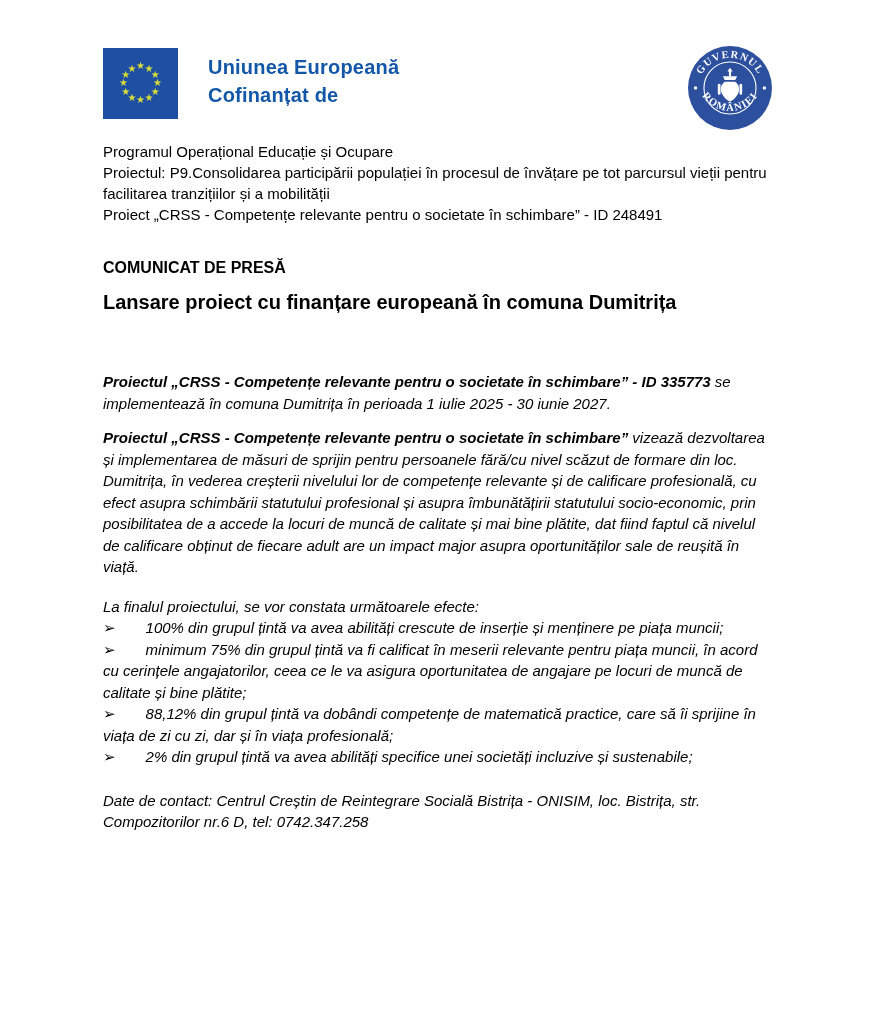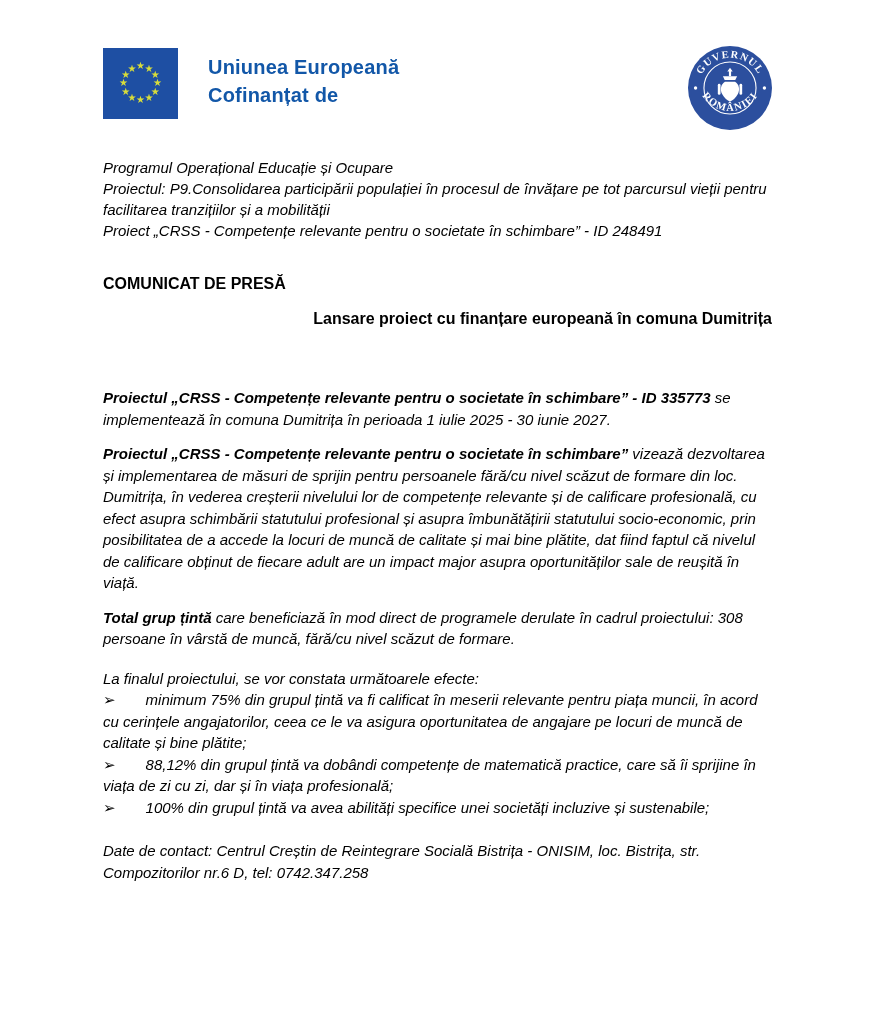--- a/index.html
+++ b/index.html
@@ -19,25 +19,25 @@
   .page{box-sizing:border-box;width:873px;height:1024px;padding:48px 101px 0 103px;overflow:hidden;}
 
   
   .logos-row{display:flex;justify-content:space-between;align-items:flex-start;height:86px;}
   .eu-logo{display:flex;align-items:flex-start;}
   .eu-flag{width:75px;height:71px;flex:0 0 auto;}
   .eu-logo-text{margin:5px 0 0 30px;font-weight:bold;color:var(--eu-text);font-size:20px;line-height:28px;letter-spacing:0.2px;}
   .gov-seal{width:84px;height:84px;margin-top:-2px;}
 
   
-  .program-info{margin-top:23px;font-size:15px;line-height:21px;font-style:italic;}
+  .program-info{margin-top:7px;font-size:15px;line-height:21px;}
 
   
   .doc-title{margin:32px 0 0 0;font-size:16px;line-height:21px;font-weight:bold;}
-  .doc-subtitle{margin:14px 0 0 0;text-align:right;font-size:16px;line-height:21px;font-weight:bold;}
+  .doc-subtitle{margin:14px 0 0 0;text-align:left;font-size:20px;line-height:21px;font-weight:bold;}
 
   
   .doc-body{margin-top:58px;font-size:15px;line-height:21.5px;}
   .doc-body p{margin:0 0 13px 0;font-style:italic;}
   p.intro{margin:18px 0 0 0;}
   p.bullet{margin:0;}
   .arrow{display:inline-block;}
   .tab{display:inline-block;width:30px;}
   p.contact{margin:22px 0 0 0;}
   b,strong{font-weight:bold;}
@@ -108,24 +108,24 @@
   <h2 class="doc-subtitle">Lansare proiect cu finanțare europeană în comuna Dumitrița</h2>
 
   <section class="doc-body">
 
     <p><strong>Proiectul „CRSS - Competențe relevante pentru o societate în schimbare” - ID 335773</strong><span> se implementează în comuna Dumitrița în perioada 1 iulie 2025 - 30 iunie 2027.</span></p>
 
 
 
     <p><strong>Proiectul „CRSS - Competențe relevante pentru o societate în schimbare”</strong><span> vizează dezvoltarea și implementarea de măsuri de sprijin pentru persoanele fără/cu nivel scăzut de formare din loc. Dumitrița, în vederea creșterii nivelului lor de competențe relevante și de calificare profesională, cu efect asupra schimbării statutului profesional și asupra îmbunătățirii statutului socio-economic, prin posibilitatea de a accede la locuri de muncă de calitate și mai bine plătite, dat fiind faptul că nivelul de calificare obținut de fiecare adult are un impact major asupra oportunităților sale de reușită în viață.</span></p>
 
-    <p><strong>Total grup țintă</strong><span> care beneficiază în mod direct de programele derulate în cadrul proiectului: 308 persoane în vârstă de muncă, fără/cu nivel scăzut de formare.</span></p>
 
     <p class="intro">La finalul proiectului, se vor constata următoarele efecte:</p>
 
+    <p class="bullet"><span class="arrow">➢</span><span class="tab"></span><span>100% din grupul țintă va avea abilități crescute de inserție și menținere pe piața muncii;</span></p>
     <p class="bullet"><span class="arrow">➢</span><span class="tab"></span><span>minimum 75% din grupul țintă va fi calificat în meserii relevante pentru piața muncii, în acord cu cerințele angajatorilor, ceea ce le va asigura oportunitatea de angajare pe locuri de muncă de calitate și bine plătite;</span></p>
     <p class="bullet"><span class="arrow">➢</span><span class="tab"></span><span>88,12% din grupul țintă va dobândi competențe de matematică practice, care să îi sprijine în viața de zi cu zi, dar și în viața profesională;</span></p>
-    <p class="bullet"><span class="arrow">➢</span><span class="tab"></span><span>100% din grupul țintă va avea abilități specifice unei societăți incluzive și sustenabile;</span></p>
+    <p class="bullet"><span class="arrow">➢</span><span class="tab"></span><span>2% din grupul țintă va avea abilități specifice unei societăți incluzive și sustenabile;</span></p>
 
     <p class="contact">Date de contact: Centrul Creștin de Reintegrare Socială Bistrița - ONISIM, loc. Bistrița, str. Compozitorilor nr.6 D, tel: 0742.347.258</p>
 
   </section>
 </div>
 
 </body></html>

